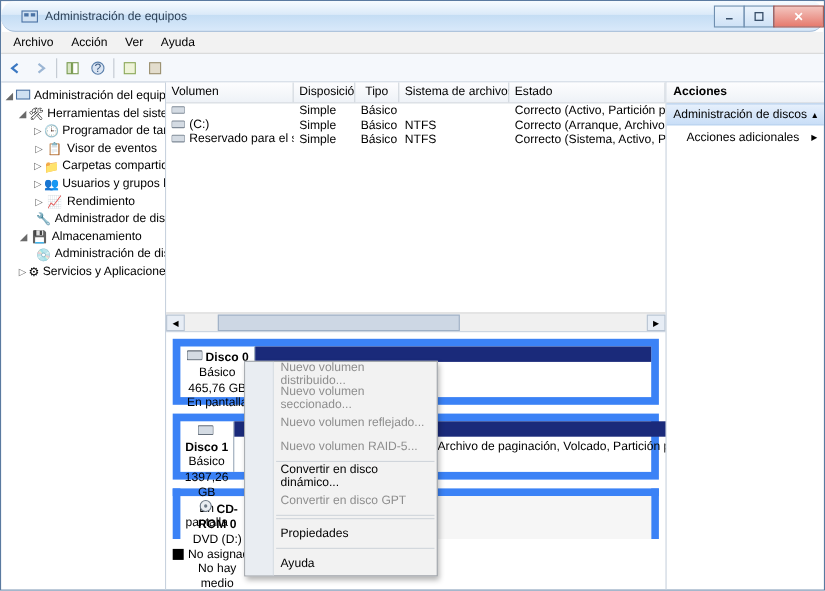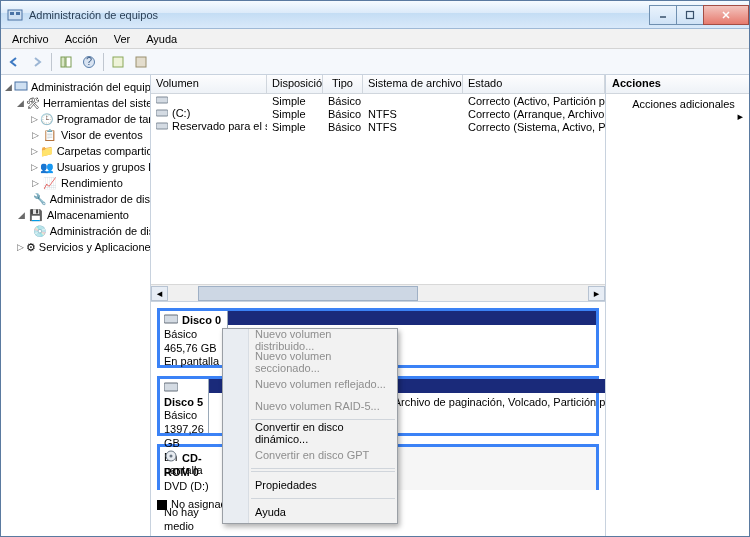--- a/index.html
+++ b/index.html
@@ -1,19 +1,19 @@
 <!DOCTYPE html>
 <html><head>
 <meta charset="utf-8">
 <style>
 * { margin: 0; padding: 0; box-sizing: border-box; font-family: "Segoe UI", Tahoma, sans-serif; font-size: 11px; }
 body { background: #eef2f7; width: 750px; height: 537px; overflow: hidden; }
 
 .window { width: 750px; height: 537px; border: 1px solid #5a7aa0; background: #fff; display: flex; flex-direction: column; }
-.titlebar { height: 28px; background: linear-gradient(to bottom, #f6fbff, #dbeaf9 45%, #c4ddf4 46%, #d9e9fa); display: flex; align-items: center; padding-left: 6px; border-bottom: 1px solid #9fb9d6; }
+.titlebar { height: 28px; background: linear-gradient(to bottom, #f6fbff, #dbeaf9 45%, #c4ddf4 46%, #d9e9fa); display: flex; align-items: center; padding-left: 18px; border-bottom: 1px solid #9fb9d6; border-radius: 13px; }
 .titlebar .app-icon { width: 16px; height: 16px; margin-right: 6px; display:inline-block; }
 .titlebar .title { color: #2b3f55; }
 .win-btns { margin-left: auto; display: flex; height: 20px; }
 .win-btns div { width: 28px; height: 20px; border: 1px solid #6f8fb0; margin-left: -1px; display:flex; align-items:center; justify-content:center; background: linear-gradient(to bottom,#eaf3fc,#cfe2f6);}
 .win-btns .close { background: linear-gradient(to bottom,#f3c5bf,#e67a6e); color:#fff; width:46px; border-color:#a34d44;}
 .win-btns svg { width:10px; height:10px; }
 
 .menubar { height: 20px; background: #f2f2f2; display: flex; align-items: center; padding-left: 4px; gap: 2px; border-bottom: 1px solid #d4d4d4; text-align: center; }
 .menubar span { padding: 2px 7px; }
 
@@ -38,35 +38,35 @@
 
 .grid-body { flex: 0 0 190px; overflow: hidden; }
 .grid-row { display: flex; height: 13px; align-items:center; white-space: nowrap; }
 .grid-row div { padding: 0 5px; overflow: hidden; }
 .grid-row .vicon { width:14px; height:12px; display:inline-block; margin-right:2px; vertical-align:middle;}
 .hscroll { height: 17px; background:#f0f0f0; border-top:1px solid #d8d8d8; display:flex; align-items:center;}
 .hscroll .thumb { height:15px; background:#cdd7e4; border:1px solid #9fb0c5; margin-left:30px; width:220px;}
 .hscroll .arr { width:17px; height:15px; background:#e7edf5; border:1px solid #b7c3d2; display:flex;align-items:center;justify-content:center;}
 
 .graphical { flex:1; border-top:1px solid #c8d2de; padding:6px; overflow:hidden; position:relative;}
-.disk-row { border:3px solid #3b82f6; margin-bottom:8px; display:flex; height:60px; background:#fff;}
+.disk-row { border:7px solid #3b82f6; margin-bottom:8px; display:flex; height:60px; background:#fff;text-align:center;}
 .disk-label { width:68px; border-right:1px solid #9aa9b8; padding:3px 4px; font-size:10px; line-height:1.25;}
 .disk-label .dicon { width:16px; height:12px; display:inline-block; margin-right:2px;}
 .disk-label b { font-weight:bold;}
 .disk-parts { flex:1; display:flex; flex-direction:column;}
 .disk-header { height:14px; background:#1a2a7a; }
 .disk-body { flex:1; display:flex; padding:3px 5px; font-size:10px; line-height:1.25; overflow:hidden; white-space:nowrap;}
 .legend { display:flex; gap:10px; align-items:center; margin-top:2px;}
 .legend .sq { width:10px; height:10px; display:inline-block; margin-right:4px; vertical-align:middle;}
 
 .actions { width: 143px; display:flex; flex-direction:column;}
 .actions-head { height:19px; background: linear-gradient(to bottom,#fdfdfe,#eef2f7); border-bottom:1px solid #d0d6dd; padding:2px 6px; font-weight:bold;}
 .actions-sel { background: linear-gradient(to bottom,#e6f0fc,#c9def7); border-top:1px solid #a9c8ec; border-bottom:1px solid #a9c8ec; padding:3px 6px; display:flex; align-items:center;}
 .actions-sel .arr { margin-left:auto; font-size:9px;}
-.actions-item { padding:4px 6px 4px 18px; display:flex; align-items:center;flex-direction:column;}
+.actions-item { padding:4px 6px 4px 18px; display:flex; align-items:center;}
 .actions-item .arr { margin-left:auto;}
 
 .context-menu { position:absolute; left:222px; top:328px; width:176px; background:#f2f2f2; border:1px solid #9a9fa5; box-shadow:2px 3px 5px rgba(0,0,0,0.3); z-index:100;}
 .context-menu .gutter { position:absolute; left:0; top:0; bottom:0; width:26px; background:#e9edf2; border-right:1px solid #d8dde3;}
 .context-menu .mi { position:relative; height:22px; display:flex; align-items:center; padding-left:32px; padding-right:8px; }
 .context-menu .mi.disabled { color:#8e8e8e; }
 .context-menu .msep { height:1px; background:#d0d5db; margin:2px 2px 2px 28px;}
 </style>
 </head>
 <body>
@@ -267,21 +267,21 @@
             <div class="disk-body">
                 <span style="color:#888">465,76 GB</span>
               </div>
           </div>
         </div>
 
         <div class="disk-row">
           <div class="disk-label">
             <span class="dicon"><svg width="14" height="10">
                   <rect x="0" y="1" width="14" height="8" rx="1" fill="#d4dbe3" stroke="#646e7a"></rect>
-                </svg></span><b>Disco 5</b><br>
+                </svg></span><b>Disco 1</b><br>
             <span>Básico</span><br>
             <span>1397,26 GB</span><br>
             <span>En pantalla</span>
           </div>
           <div class="disk-parts">
             <div class="disk-header"></div>
             <div class="disk-body">
                 <span style="margin-left:180px">Archivo de paginación, Volcado, Partición p</span>
               </div>
           </div>
@@ -300,20 +300,24 @@
         </div>
 
         <div class="legend">
           <span><span class="sq" style="background:#000"></span><span>No asignado</span></span>
         </div>
       </div>
     </div>
 
     <div class="actions">
       <div class="actions-head">Acciones</div>
+      <div class="actions-sel">
+        <span>Administración de discos</span>
+        <span class="arr">▴</span>
+      </div>
       <div class="actions-item">
         <span>Acciones adicionales</span>
         <span class="arr">▸</span>
       </div>
     </div>
 
   </div>
 </div>
 
 <div class="context-menu">

